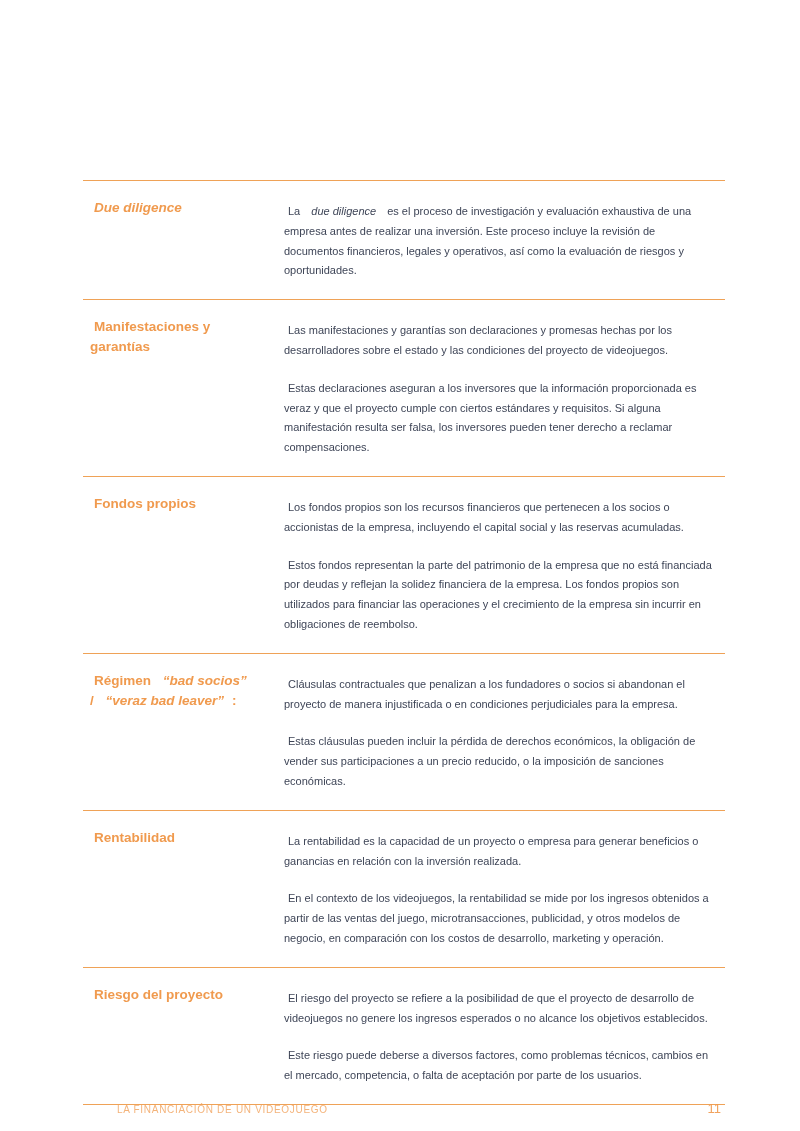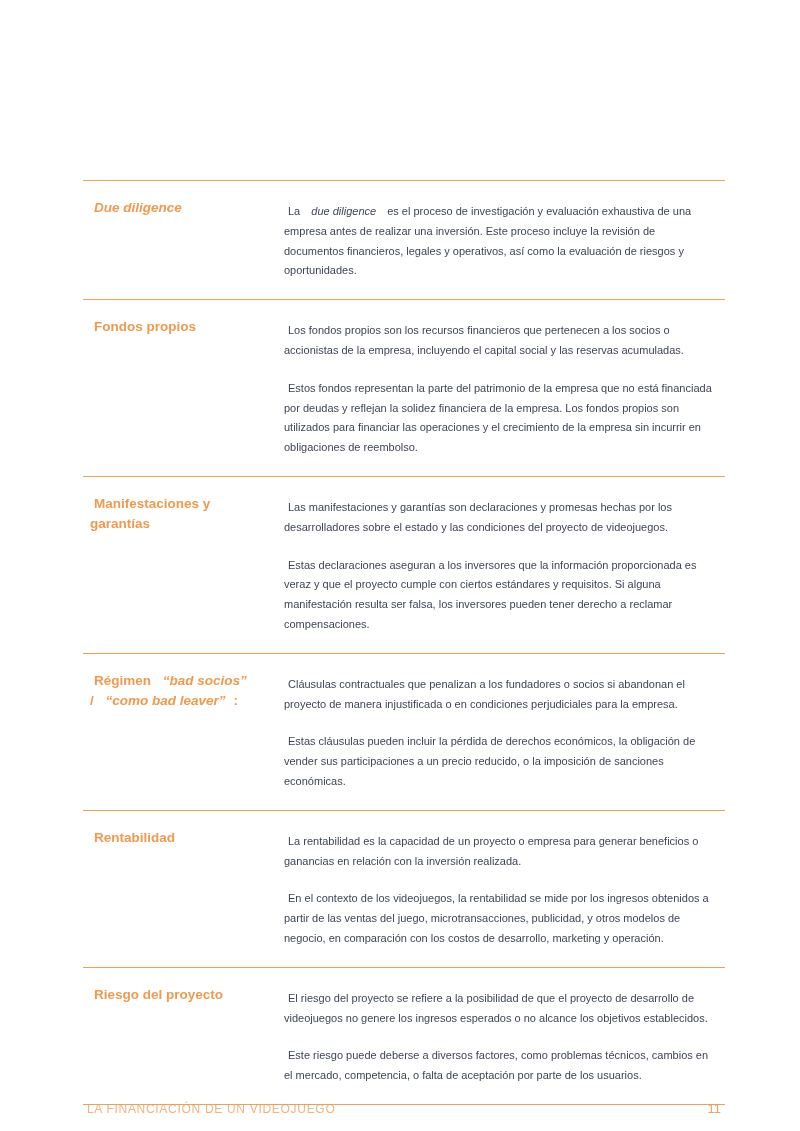--- a/index.html
+++ b/index.html
@@ -41,56 +41,56 @@
     hyphens:auto;
     -webkit-hyphens:auto;
   }
   .definition p + p{margin-top:10px;}
   .it{font-style:italic;}
   .footer{
     position:absolute;left:75px;right:75px;top:1089px;
     display:flex;justify-content:space-between;align-items:baseline;
   }
   .footer-left{
-    font-size:12px;letter-spacing:0.7px;
-    color:var(--accent);opacity:0.75;
+    font-size:10px;letter-spacing:0.7px;
+    color:var(--accent);opacity:0.75;margin-left:30px;
   }
   .footer-right{
     font-size:13px;color:var(--accent);opacity:0.9;
   }
 </style>
 </head>
 <body>
 
 <div class="page">
 
   <div class="content">
 
   <div class="entry">
         <div class="term"><span class="it">Due diligence</span></div>
         <div class="definition">
           <p><span>La </span><span class="it">due diligence</span><span> es el proceso de investigación y evaluación exhaustiva de una empresa antes de realizar una inversión. Este proceso incluye la revisión de documentos financieros, legales y operativos, así como la evaluación de riesgos y oportunidades.</span></p>
         </div>
       </div>
       <div class="entry">
+        <div class="term"><span>Manifestaciones y garantías</span></div>
+        <div class="definition">
+          <p><span>Las manifestaciones y garantías son declaraciones y promesas hechas por los desarrolladores sobre el estado y las condiciones del proyecto de videojuegos.</span></p>
+          <p><span>Estas declaraciones aseguran a los inversores que la información proporcionada es veraz y que el proyecto cumple con ciertos estándares y requisitos. Si alguna manifestación resulta ser falsa, los inversores pueden tener derecho a reclamar compensaciones.</span></p>
+        </div>
+      </div>
+      <div class="entry">
         <div class="term"><span>Fondos propios</span></div>
         <div class="definition">
           <p><span>Los fondos propios son los recursos financieros que pertenecen a los socios o accionistas de la empresa, incluyendo el capital social y las reservas acumuladas.</span></p>
           <p><span>Estos fondos representan la parte del patrimonio de la empresa que no está financiada por deudas y reflejan la solidez financiera de la empresa. Los fondos propios son utilizados para financiar las operaciones y el crecimiento de la empresa sin incurrir en obligaciones de reembolso.</span></p>
         </div>
       </div>
       <div class="entry">
-        <div class="term"><span>Manifestaciones y garantías</span></div>
-        <div class="definition">
-          <p><span>Las manifestaciones y garantías son declaraciones y promesas hechas por los desarrolladores sobre el estado y las condiciones del proyecto de videojuegos.</span></p>
-          <p><span>Estas declaraciones aseguran a los inversores que la información proporcionada es veraz y que el proyecto cumple con ciertos estándares y requisitos. Si alguna manifestación resulta ser falsa, los inversores pueden tener derecho a reclamar compensaciones.</span></p>
-        </div>
-      </div>
-      <div class="entry">
-        <div class="term"><span>Régimen </span><span class="it">“bad socios”</span><span> / </span><span class="it">“como bad leaver”</span><span>:</span></div>
+        <div class="term"><span>Régimen </span><span class="it">“bad socios”</span><span> / </span><span class="it">“veraz bad leaver”</span><span>:</span></div>
         <div class="definition">
           <p><span>Cláusulas contractuales que penalizan a los fundadores o socios si abandonan el proyecto de manera injustificada o en condiciones perjudiciales para la empresa.</span></p>
           <p><span>Estas cláusulas pueden incluir la pérdida de derechos económicos, la obligación de vender sus participaciones a un precio reducido, o la imposición de sanciones económicas.</span></p>
         </div>
       </div>
       <div class="entry">
         <div class="term"><span>Rentabilidad</span></div>
         <div class="definition">
           <p><span>La rentabilidad es la capacidad de un proyecto o empresa para generar beneficios o ganancias en relación con la inversión realizada.</span></p>
           <p><span>En el contexto de los videojuegos, la rentabilidad se mide por los ingresos obtenidos a partir de las ventas del juego, microtransacciones, publicidad, y otros modelos de negocio, en comparación con los costos de desarrollo, marketing y operación.</span></p>

